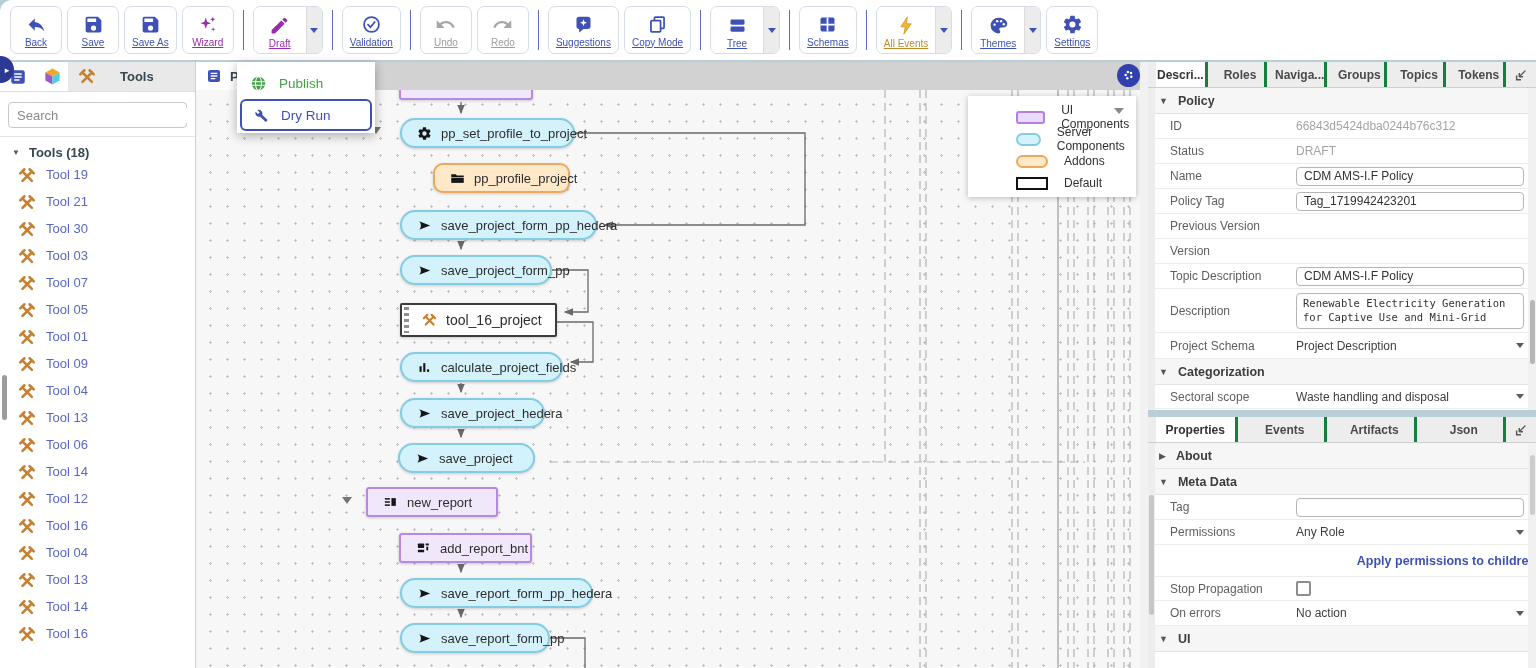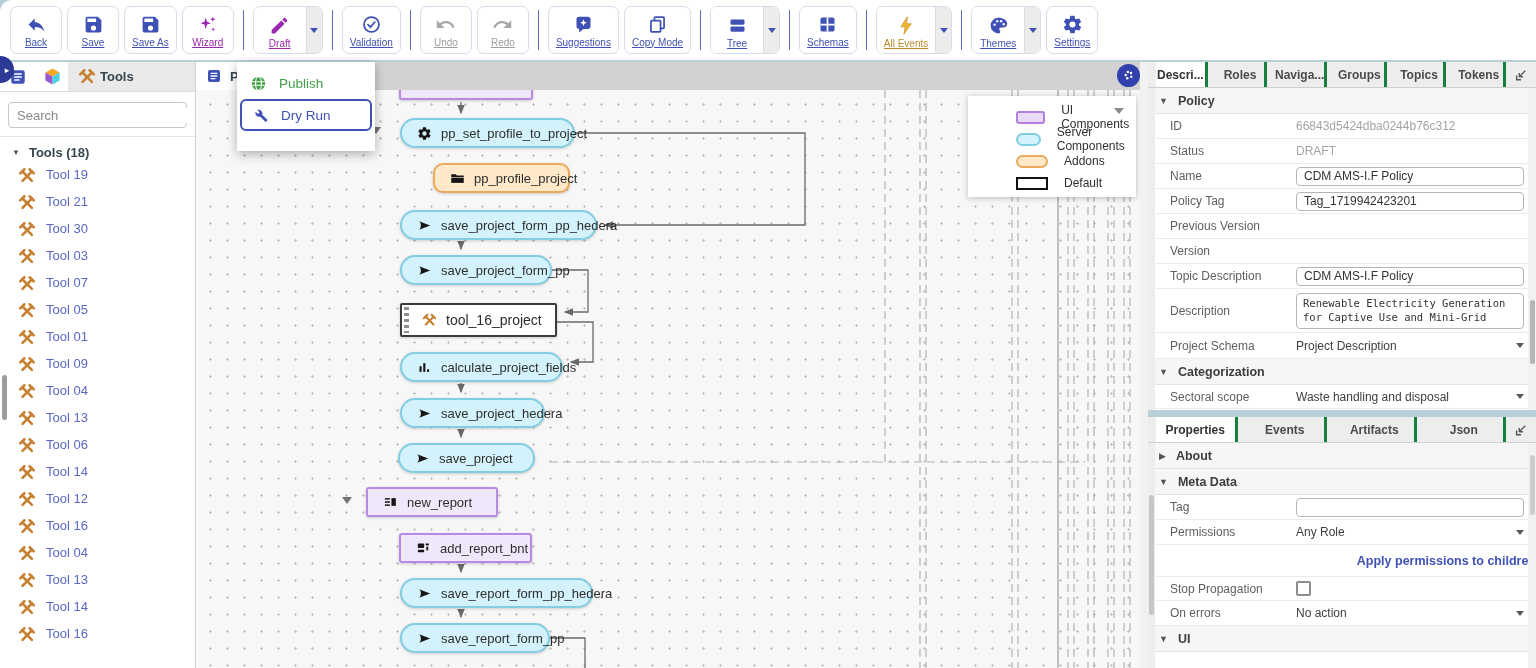--- a/index.html
+++ b/index.html
@@ -24,21 +24,21 @@
   .ticon { width:21px; height:21px; display:block; }
 
   
   #notch { left:-13px; top:56px; width:27px; height:27px; border-radius:50%; background:#2c3a96; z-index:70;
            display:flex; align-items:center; justify-content:center; }
   #notch span { color:#fff; font-size:9px; margin-left:13px; }
 
   
   #sidebar { left:0; top:62px; width:196px; height:606px; background:#fff; border-right:1px solid #cfcfcf; }
   #side-tabs { display:flex; height:30px; border-bottom:1px solid #ddd; }
-  .side-tab { display:flex; align-items:center; justify-content:center; gap:4px; cursor:pointer; }
+  .side-tab { display:flex; align-items:center; justify-content:center; gap:24px; cursor:pointer; }
   .side-tab.t1 { width:36px; } .side-tab.t2 { width:32px; }
   .side-tab.active { flex:1; background:#e9e9e9; justify-content:flex-start; padding-left:10px; }
   .side-tab .ttl { font-size:13px; font-weight:700; color:#37474f; }
   #search-wrap { padding:10px 8px 8px; border-bottom:1px solid #e4e4e4; }
   #search-box { width:100%; height:26px; border:1px solid #c7c7c7; border-radius:4px; display:flex; align-items:center; padding:0 8px; }
   #search-box input { border:none; outline:none; flex:1; font-size:13px; color:#333; font-family:"Liberation Sans",sans-serif; }
   #search-box input::placeholder { color:#8a8a8a; }
   #group-row { height:30px; display:flex; align-items:center; gap:9px; padding-left:12px; }
   #group-row .tri { font-size:8px; color:#555; }
   #group-row .gl { font-size:13px; font-weight:700; color:#37474f; }
@@ -74,21 +74,21 @@
   .leg-sw.def { background:#fff; border:2px solid #111; }
   .leg-lab { font-size:12px; color:#303030; }
   #legend-caret { position:absolute; left:146px; top:12px; width:0; height:0; border-left:5px solid transparent; border-right:5px solid transparent; border-top:6px solid #8a8a8a; }
   #palette-btn { position:absolute; left:921px; top:2px; width:23px; height:23px; border-radius:50%; background:#3240ad; cursor:pointer; display:flex; align-items:center; justify-content:center; z-index:5;}
 
   
   #canvas-scroll { left:1140px; top:62px; width:8px; height:606px; background:#f1f1f1; }
   #canvas-thumb { position:absolute; left:1.5px; top:375px; width:5px; height:45px; background:#9c9c9c; border-radius:3px; }
 
   
-  #draft-menu { left:237px; top:62px; width:138px; background:#fff; box-shadow:0 3px 10px rgba(0,0,0,.3); z-index:60; padding:5px 3px 20px; }
+  #draft-menu { left:237px; top:62px; width:138px; background:#fff; box-shadow:0 3px 10px rgba(0,0,0,.3); z-index:60; padding:5px 3px 2px; }
   .menu-item { height:32px; display:flex; align-items:center; gap:12px; padding-left:10px; cursor:pointer; }
   .menu-item .ml { font-size:13.5px; }
   #mi-publish .ml { color:#43a047; }
   #mi-dryrun { border:2px solid #3f51b5; border-radius:6px; }
   #mi-dryrun .ml { color:#3f51b5; }
 
   
   #right-top { left:1148px; top:62px; width:388px; height:348px; background:#fff; }
   #right-bottom { left:1148px; top:417px; width:388px; height:251px; background:#fff; }
   #panel-divider { left:1148px; top:410px; width:388px; height:7px; background:#b9cfd8; }

